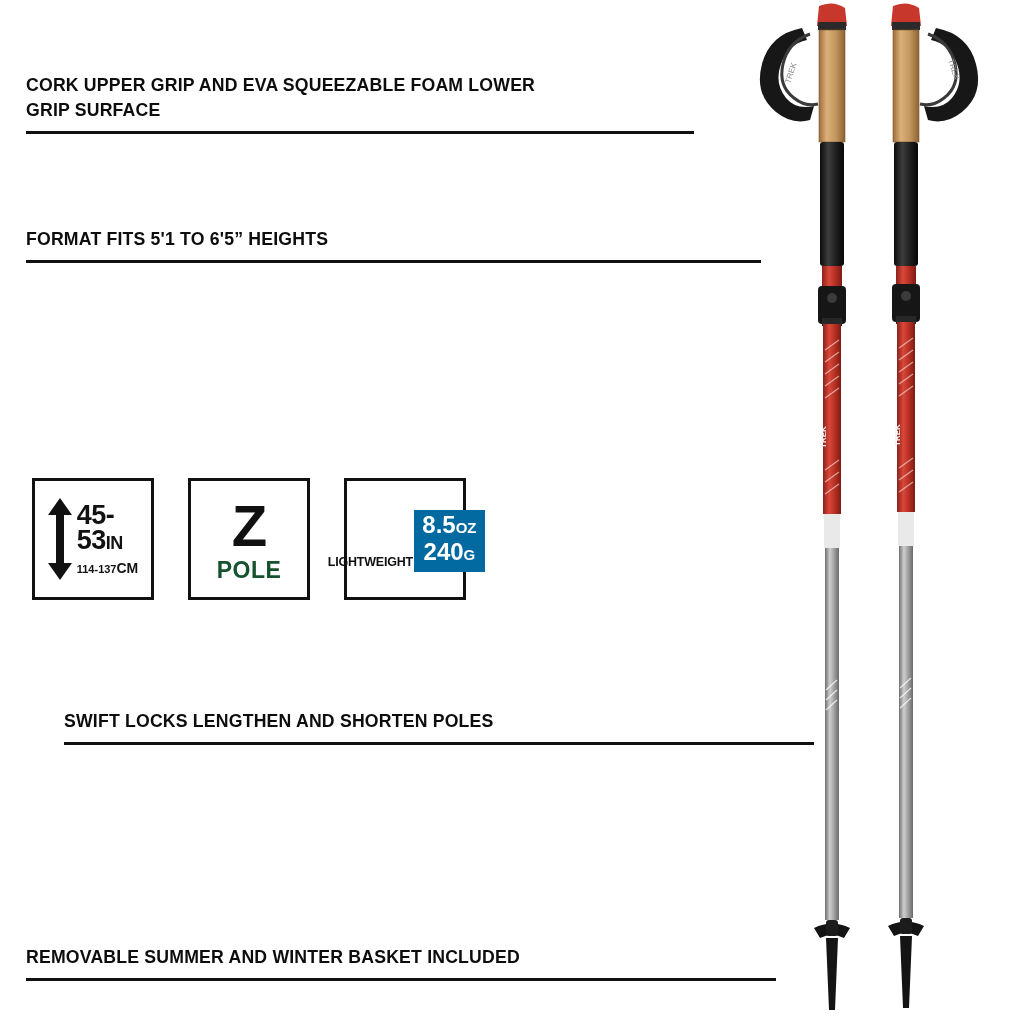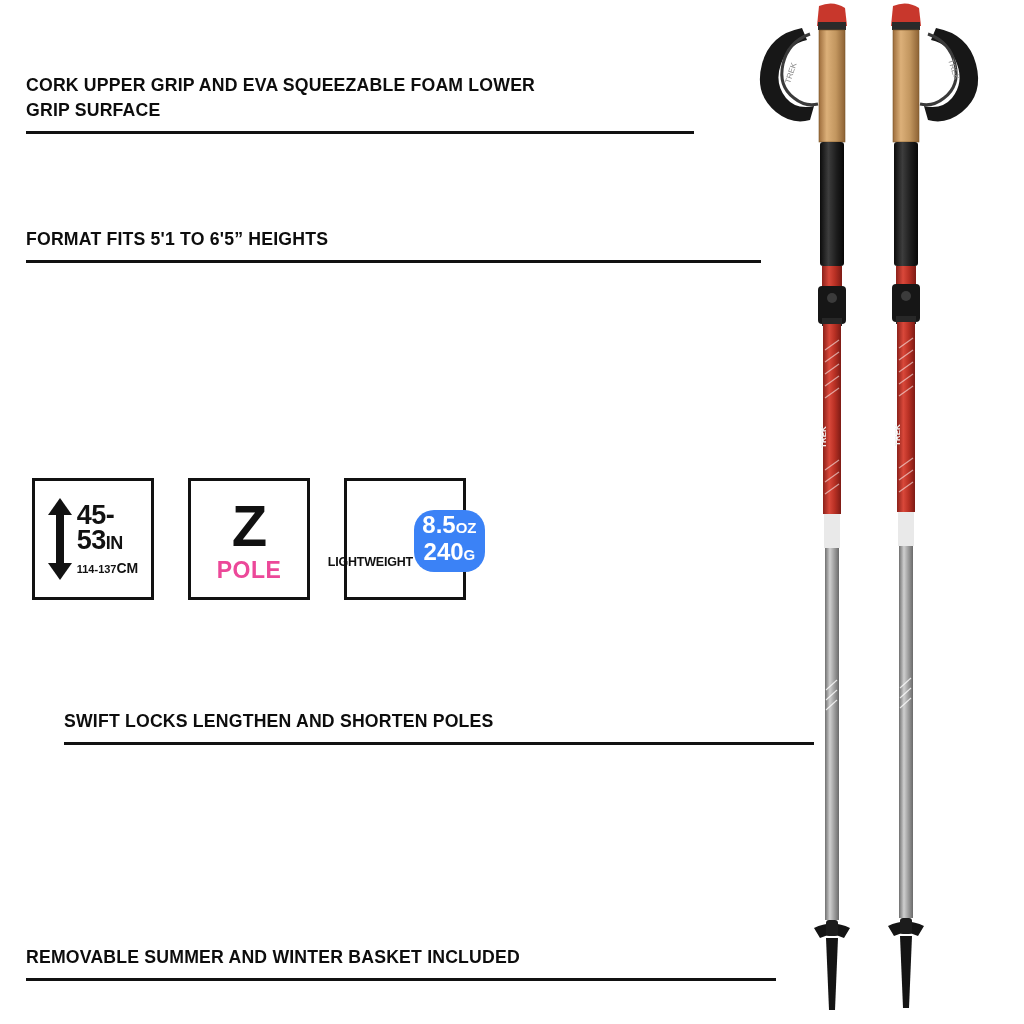--- a/index.html
+++ b/index.html
@@ -116,21 +116,21 @@
   .z-wrap { text-align: center; line-height: 1; }
   .z-letter {
     font-weight: bold;
     font-size: 58px;
     color: #111;
     letter-spacing: -1px;
   }
   .z-word {
     font-weight: bold;
     font-size: 23px;
-    color: #ec4899;
+    color: #14532d;
     letter-spacing: 0.5px;
     margin-top: 4px;
   }
 
   
   .anvil-wrap {
     display: flex;
     flex-direction: column;
     align-items: center;
     justify-content: center;
@@ -155,26 +155,25 @@
   }
   .w-light {
     font-weight: bold;
     font-size: 13px;
     color: #111;
     letter-spacing: -0.2px;
     margin-bottom: 3px;
     transform: scaleX(0.96);
   }
   .w-box {
-    background: #3b82f6;
+    background: #0369a1;
     color: #ffffff;
     padding: 3px 8px 5px 8px;
     text-align: center;
     line-height: 24px;
-    border-radius: 20px;
   }
   .w-oz { font-weight: bold; font-size: 24px; }
   .w-oz .unit, .w-g .unit { font-size: 15px; }
   .w-g { font-weight: bold; font-size: 24px; }
 
   
   #poles {
     position: absolute;
     right: 0;
     top: 0;

